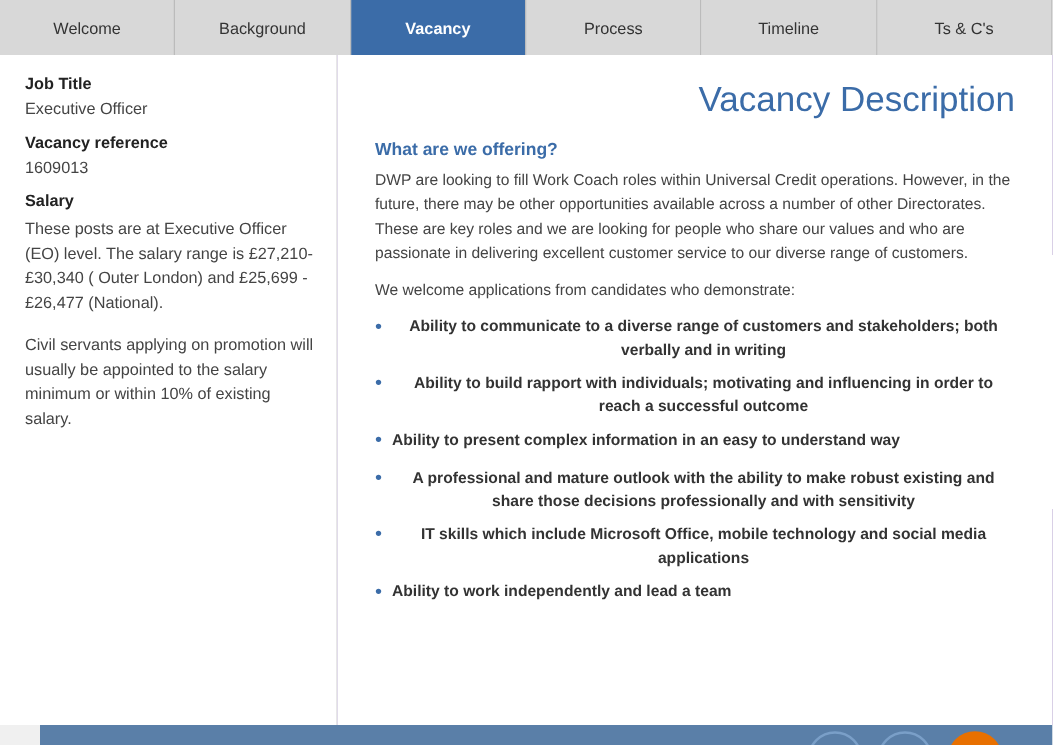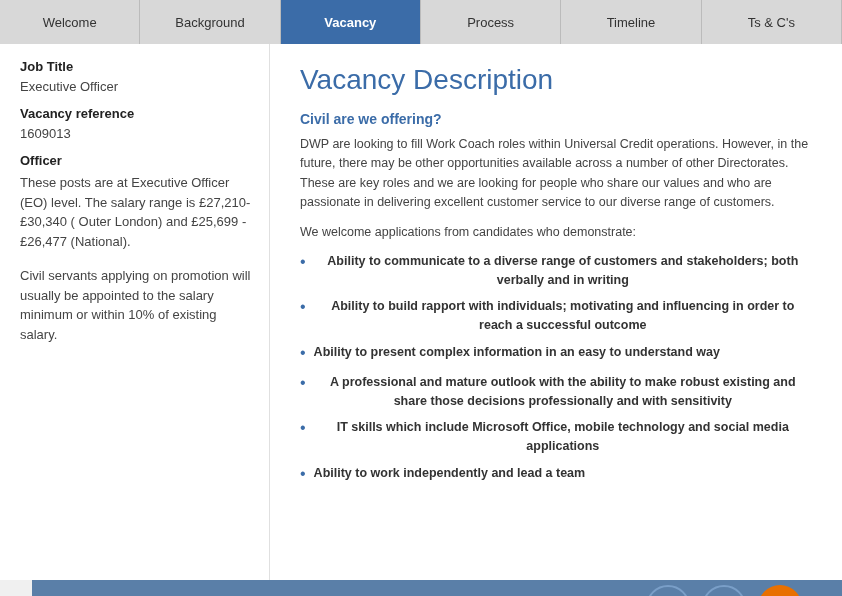--- a/index.html
+++ b/index.html
@@ -65,20 +65,21 @@
       flex: 1;
       padding: 20px 30px;
       overflow-y: auto;
       background: white;
     }
     .page-title {
       font-size: 28px;
       font-weight: normal;
       color: #3b6ca8;
       margin-bottom: 15px;
+      text-align: right;
     }
     .section-heading {
       font-size: 14px;
       font-weight: bold;
       color: #3b6ca8;
       margin-bottom: 8px;
     }
     .intro-text {
       font-size: 12.5px;
       color: #444;
@@ -159,29 +160,29 @@
 
 <div class="main-content">
 
   <aside class="sidebar">
     <div class="sidebar-section-title">Job Title</div>
     <div class="sidebar-value">Executive Officer</div>
 
     <div class="sidebar-section-title">Vacancy reference</div>
     <div class="sidebar-value">1609013</div>
 
-    <div class="sidebar-section-title">Officer</div>
+    <div class="sidebar-section-title">Salary</div>
     <div class="sidebar-body">These posts are at Executive Officer (EO) level. The salary range is £27,210-£30,340 ( Outer London) and £25,699 - £26,477 (National).</div>
     <br>
     <div class="sidebar-body">Civil servants applying on promotion will usually be appointed to the salary minimum or within 10% of existing salary.</div>
   </aside>
 
   <section class="content-area">
     <h1 class="page-title">Vacancy Description</h1>
-    <h2 class="section-heading">Civil are we offering?</h2>
+    <h2 class="section-heading">What are we offering?</h2>
     <p class="intro-text">DWP are looking to fill Work Coach roles within Universal Credit operations.  However, in the future, there may be other opportunities available across a number of other Directorates. These are key roles and we are looking for people who share our values and who are passionate in delivering excellent customer service to our diverse range of customers.</p>
     <p class="intro-text">We welcome applications from candidates who demonstrate:</p>
 
     <ul class="bullet-list">
       <li>
           <strong>Ability to communicate to a diverse range of customers and stakeholders; both verbally and in writing</strong>
         </li>
       <li>
           <strong>Ability to build rapport with individuals; motivating and influencing in order to reach a successful outcome</strong>
         </li>

